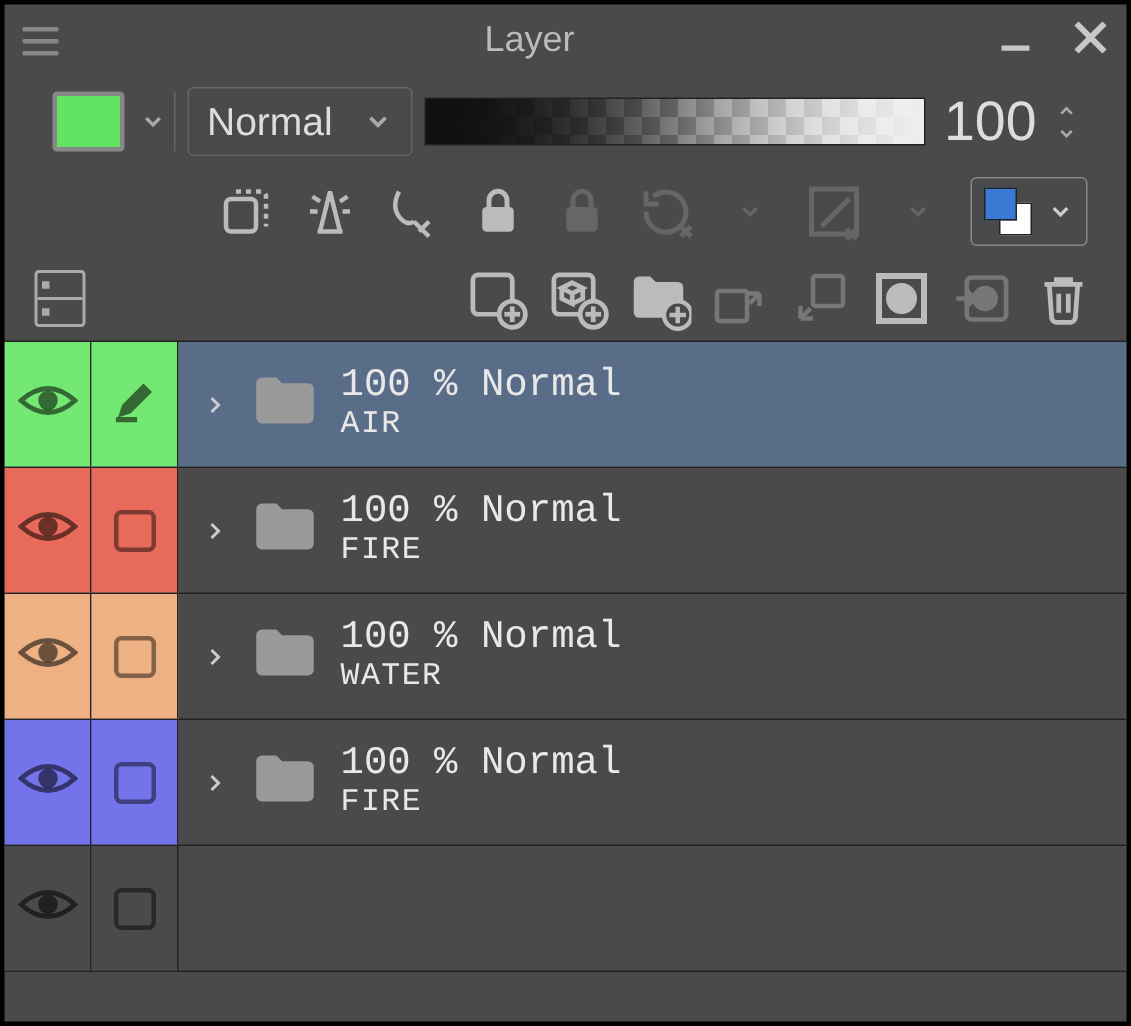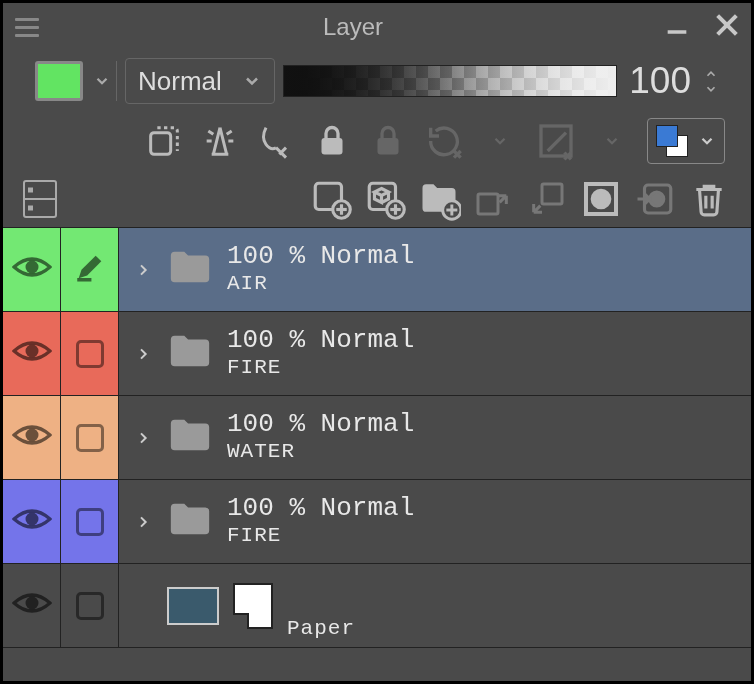--- a/index.html
+++ b/index.html
@@ -589,24 +589,16 @@
       <div class="layer-row">
         <div class="vis-cell c-dark">
           <span><svg class="eye-svg" viewBox="0 0 40 28">
               <path d="M2 14 Q20 -2 38 14 Q20 30 2 14 Z" fill="none" stroke="rgba(0,0,0,0.55)" stroke-width="3.2"></path>
               <circle cx="20" cy="14" r="6.5" fill="rgba(0,0,0,0.55)"></circle>
             </svg></span>
         </div>
         <div class="lock-cell c-dark">
           <div class="lock-box"></div>
         </div>
-        <div class="row-body">
-          <div style="width:20px"></div>
-          <div class="thumb" style="background:#3a5a6c"></div>
-          <div class="paper-icon"></div>
-          <div class="layer-label" style="align-self:flex-end;padding-bottom:6px">
-            <div class="name">Paper</div>
-          </div>
-        </div>
       </div>
     </div>
 
 </div>
 
 </body></html>

